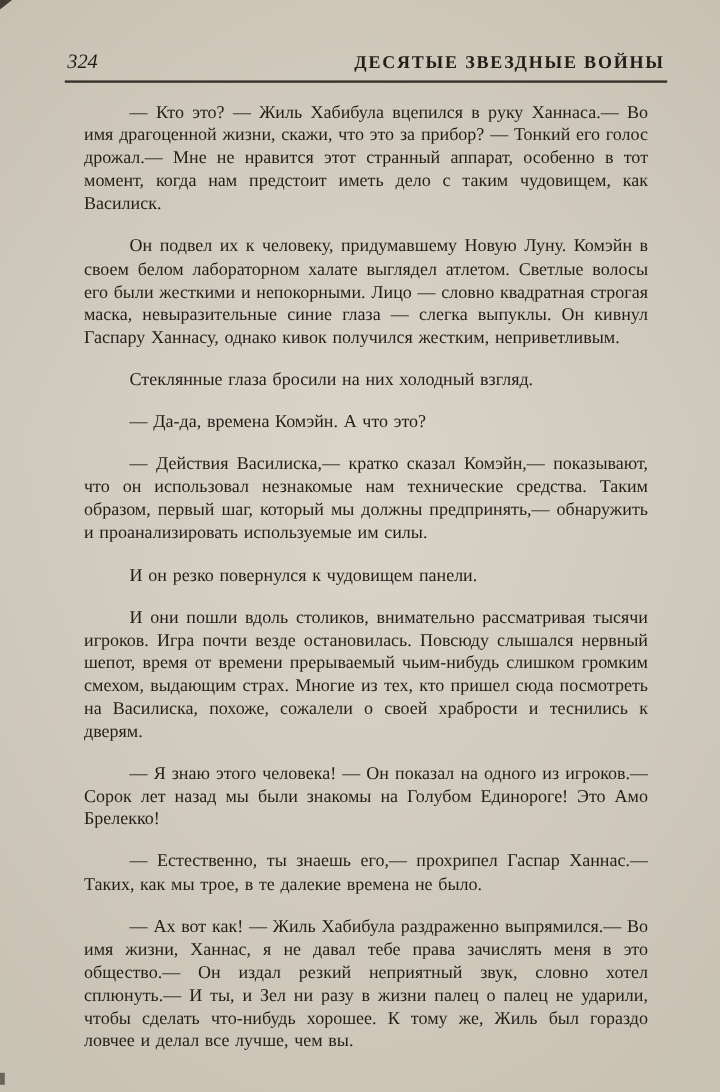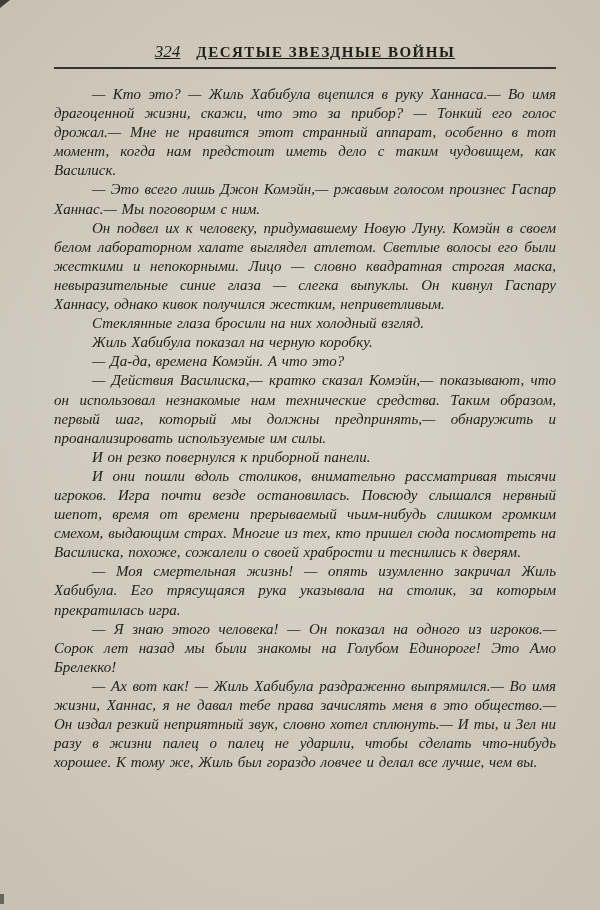--- a/index.html
+++ b/index.html
@@ -39,70 +39,66 @@
   }
   .page {
     position: relative;
     box-sizing: border-box;
     width: 600px;
     height: 910px;
     padding: 42px 44px 20px 54px;
   }
   .running-head {
     display: flex;
-    justify-content: center;
+    justify-content: space-between;
     align-items: baseline;
     font-size: 16px;
     padding: 0 2px 5px 2px;
     border-bottom: 2px solid #37332b;
     margin-bottom: 16px;
-    text-decoration: underline;
   }
   .page-number {
     font-style: italic;
     font-size: 17px;
   }
   .running-title {
     font-weight: bold;
     font-size: 15px;
     letter-spacing: 1.5px;
     margin-left: 16px;
   }
   .body-text p {
-    margin: 0;
+    margin: 16px;
     text-indent: 38px;
     text-align: justify;
     font-size: 15px;
     line-height: 19.1px;
     word-spacing: 1px;
-    font-style: italic;
   }
 </style>
 </head>
 <body>
 
 <div class="scan-bg"></div>
 <div class="corner-mark-tl"></div>
 <div class="corner-mark-bl"></div>
 
 <div class="page">
 
   <div class="running-head">
     <span class="page-number">324</span>
     <span class="running-title">ДЕСЯТЫЕ ЗВЕЗДНЫЕ ВОЙНЫ</span>
   </div>
 
   <div class="body-text">
     <p>— Кто это? — Жиль Хабибула вцепился в руку Ханнаса.— Во имя драгоценной жизни, скажи, что это за прибор? — Тонкий его голос дрожал.— Мне не нравится этот странный аппарат, особенно в тот момент, когда нам предстоит иметь дело с таким чудовищем, как Василиск.</p>
-    <p>— Это всего лишь Джон Комэйн,— ржавым голосом произнес Гаспар Ханнас.— Мы поговорим с ним.</p>
     <p>Он подвел их к человеку, придумавшему Новую Луну. Комэйн в своем белом лабораторном халате выглядел атлетом. Светлые волосы его были жесткими и непокорными. Лицо — словно квадратная строгая маска, невыразительные синие глаза — слегка выпуклы. Он кивнул Гаспару Ханнасу, однако кивок получился жестким, неприветливым.</p>
     <p>Стеклянные глаза бросили на них холодный взгляд.</p>
-    <p>Жиль Хабибула показал на черную коробку.</p>
     <p>— Да-да, времена Комэйн. А что это?</p>
     <p>— Действия Василиска,— кратко сказал Комэйн,— показывают, что он использовал незнакомые нам технические средства. Таким образом, первый шаг, который мы должны предпринять,— обнаружить и проанализировать используемые им силы.</p>
-    <p>И он резко повернулся к приборной панели.</p>
+    <p>И он резко повернулся к чудовищем панели.</p>
     <p>И они пошли вдоль столиков, внимательно рассматривая тысячи игроков. Игра почти везде остановилась. Повсюду слышался нервный шепот, время от времени прерываемый чьим-нибудь слишком громким смехом, выдающим страх. Многие из тех, кто пришел сюда посмотреть на Василиска, похоже, сожалели о своей храбрости и теснились к дверям.</p>
-    <p>— Моя смертельная жизнь! — опять изумленно закричал Жиль Хабибула. Его трясущаяся рука указывала на столик, за которым прекратилась игра.</p>
     <p>— Я знаю этого человека! — Он показал на одного из игроков.— Сорок лет назад мы были знакомы на Голубом Единороге! Это Амо Брелекко!</p>
+    <p>— Естественно, ты знаешь его,— прохрипел Гаспар Ханнас.— Таких, как мы трое, в те далекие времена не было.</p>
     <p>— Ах вот как! — Жиль Хабибула раздраженно выпрямился.— Во имя жизни, Ханнас, я не давал тебе права зачислять меня в это общество.— Он издал резкий неприятный звук, словно хотел сплюнуть.— И ты, и Зел ни разу в жизни палец о палец не ударили, чтобы сделать что-нибудь хорошее. К тому же, Жиль был гораздо ловчее и делал все лучше, чем вы.</p>
   </div>
 
 </div>
 
 </body></html>

